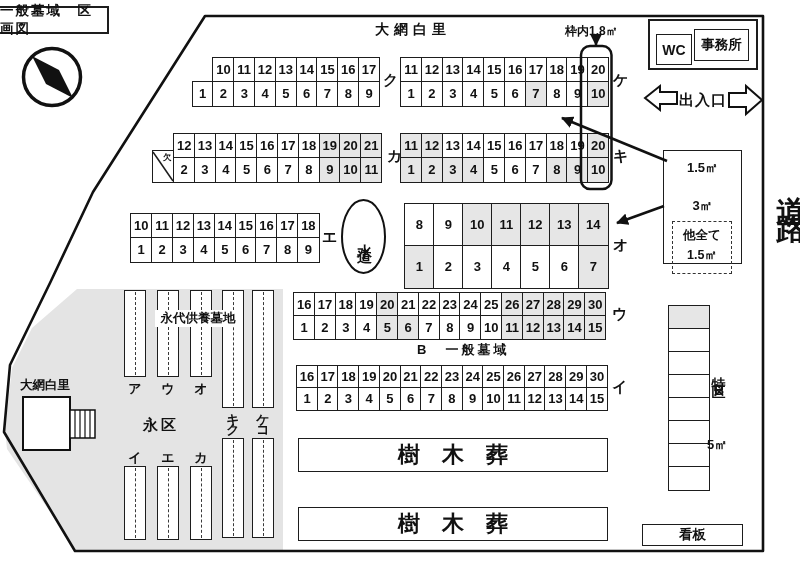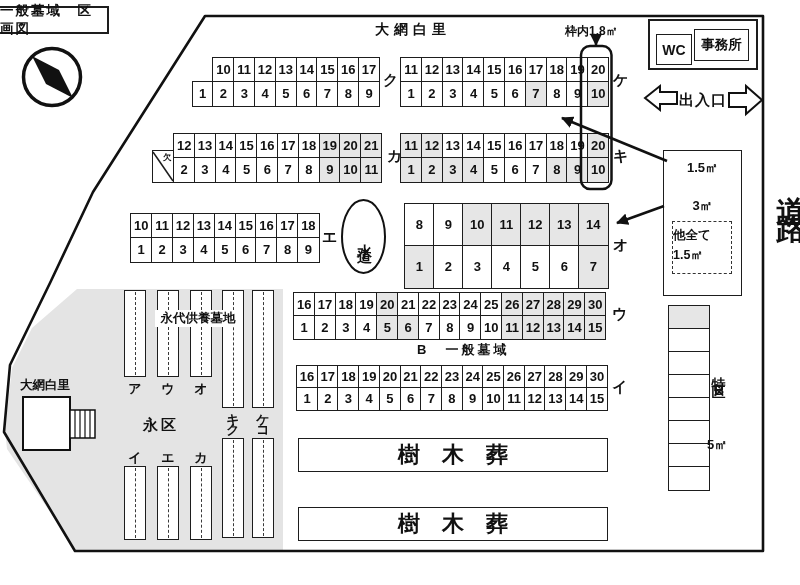--- a/index.html
+++ b/index.html
@@ -26,26 +26,26 @@
 
   #title-box{left:-12px;top:6px;width:121px;height:28px;border-width:2px;
              font-size:13.5px;font-weight:700;letter-spacing:2px;padding-left:10px;}
   #general-area-label{left:375px;top:21px;font-size:14px;font-weight:700;letter-spacing:5px;}
   #frame-note{left:565px;top:23px;font-size:12px;font-weight:700;}
   #facility-enclosure{left:648px;top:19px;width:110px;height:51px;border-width:2px;background:#fff;}
   #wc-box{left:656px;top:34px;width:36px;height:31px;font-size:14px;font-weight:700;}
   #office-box{left:694px;top:29px;width:55px;height:32px;font-size:13.5px;font-weight:700;}
   #entrance-label{left:679px;top:91px;font-size:15px;font-weight:700;letter-spacing:1px;}
   #road-label{left:770px;top:172px;font-size:30px;font-weight:700;letter-spacing:18px;}
-  #legend-box{left:663px;top:150px;width:79px;height:146px;border-width:1.5px;display:block;}
+  #legend-box{left:663px;top:150px;width:79px;height:114px;border-width:1.5px;display:block;}
   .legend-line{position:absolute;width:100%;text-align:center;font-size:13px;font-weight:600;}
   #legend-15{top:8px;} #legend-3{top:46px;}
   #legend-dashed{position:absolute;left:8px;top:70px;width:60px;height:53px;
                  border:1.5px dashed #333;box-sizing:border-box;}
-  .legend-dline{position:absolute;width:100%;font-size:12.5px;font-weight:600;}
+  .legend-dline{position:absolute;width:100%;text-align:center;font-size:12.5px;font-weight:600;}
   #legend-other1{top:5px;} #legend-other2{top:25px;}
   #water-label{left:349px;top:206px;width:30px;height:62px;display:flex;align-items:center;justify-content:center;
                font-size:15px;font-weight:700;letter-spacing:5px;}
   #memorial-line1{left:155px;top:310px;width:86px;text-align:center;background:#fff;
                   font-size:12.5px;font-weight:700;}
   #memorial-line2{left:133px;top:328px;width:133px;text-align:center;background:#fff;
                   font-size:12.5px;font-weight:700;}
   #kuon-label{left:20px;top:377px;font-size:12.5px;font-weight:700;}
   #ei-ward-label{left:143px;top:416px;font-size:15px;font-weight:700;letter-spacing:3px;}
   #b-area-label{left:417px;top:341px;font-size:13px;font-weight:700;letter-spacing:3px;}
@@ -129,20 +129,23 @@
 
     <div class="lbl" id="b-area-label">B　一般墓域</div>
 
     <div class="box tree-box" id="tree-box-1">
       <span>樹　木　葬</span>
     </div>
     <div class="box tree-box" id="tree-box-2">
       <span>樹　木　葬</span>
     </div>
 
+    <div class="box" id="signboard-box">
+      <span>看板</span>
+    </div>
 
     <div class="lbl vtext" id="tokku-label">特区B</div>
     <div class="lbl" id="tokku-size">5㎡</div>
 
     <div id="missing-cell">
       <span>欠</span>
     </div>
   <div class="cell" style="left: 212.3px; top: 57px; width: 22.3px; height: 25.5px;">10</div>
       <div class="cell" style="left: 233.1px; top: 57px; width: 22.3px; height: 25.5px;">11</div>
       <div class="cell" style="left: 253.9px; top: 57px; width: 22.3px; height: 25.5px;">12</div>

